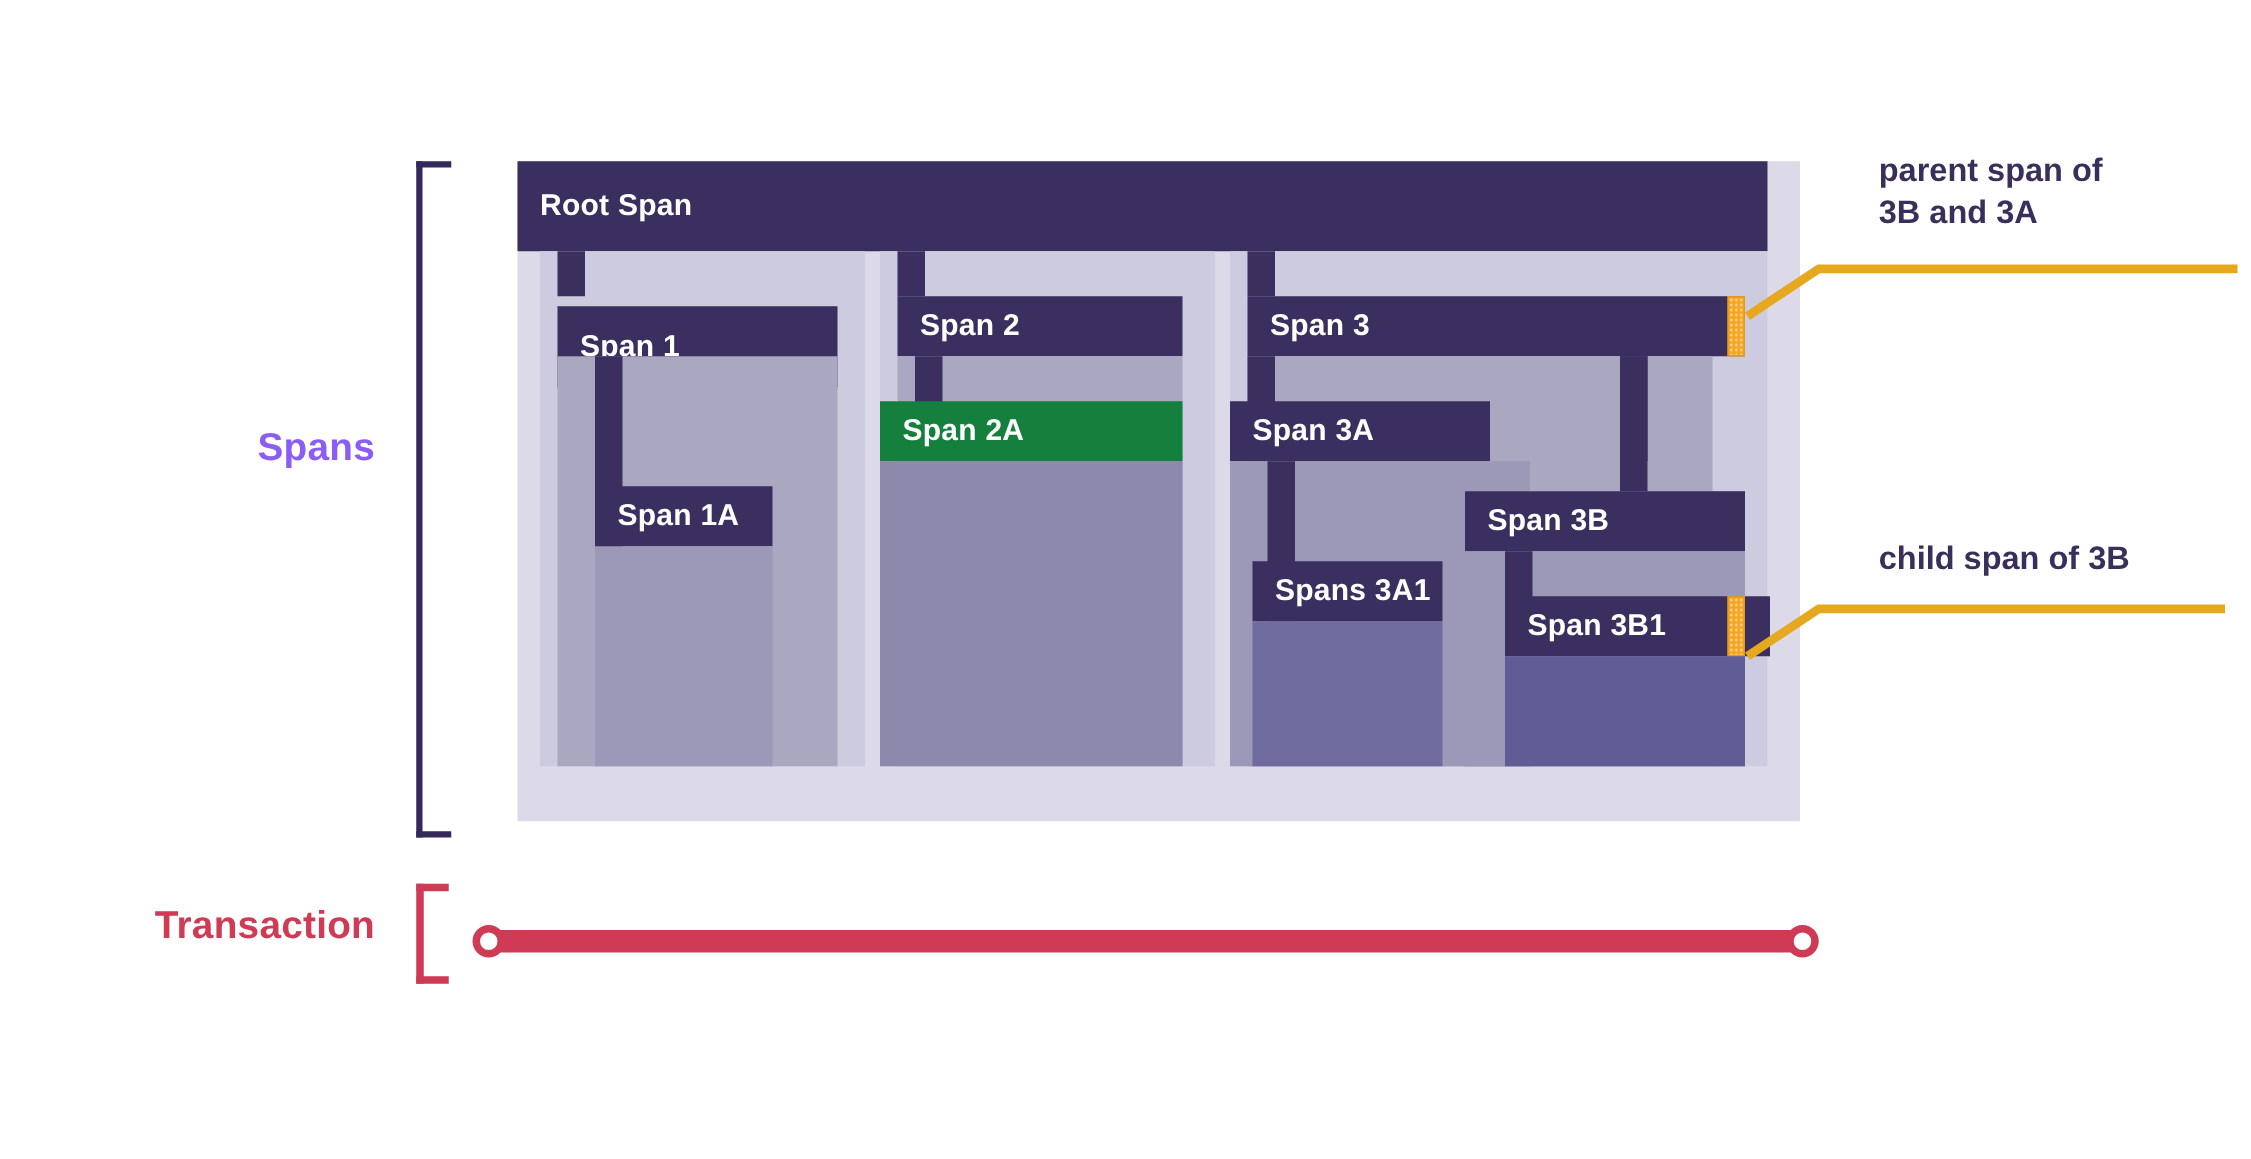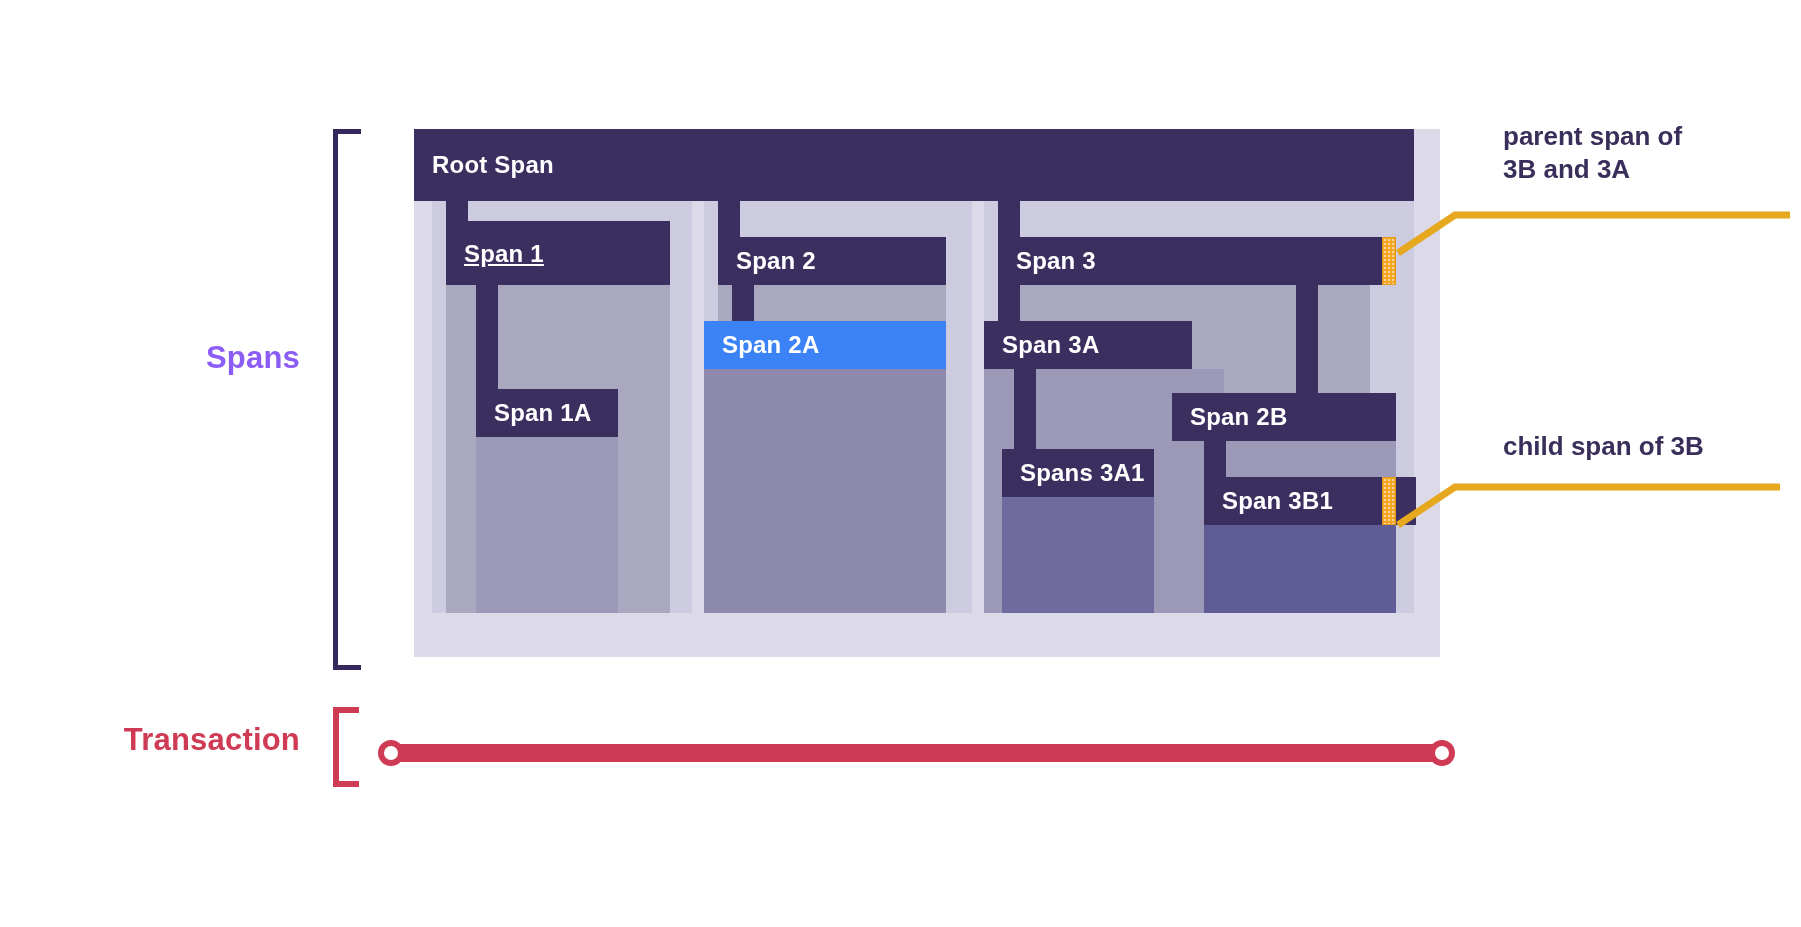--- a/index.html
+++ b/index.html
@@ -83,21 +83,21 @@
     background: #3a2f5f;
     color: #ffffff;
     font-size: 24px;
     font-weight: bold;
     display: flex;
     align-items: center;
     padding-left: 18px;
     letter-spacing: .2px;
     white-space: nowrap;
   }
-  .bar.darker { background: #3b82f6; }
+  .bar.darker { background: #15803d; }
 
   
   .stem { position: absolute; background: #3a2f5f; }
 
   
   .hl {
     position: absolute;
     background: #f5a623;
     background-image:
       radial-gradient(circle, rgba(255,255,255,.55) 0.9px, transparent 1.1px);
@@ -151,21 +151,21 @@
   <div id="spans-canvas">
 
     <div id="canvas-frame"></div>
 
     <div class="bar blk" id="root-span" style="left:0px; top:0px; width:1000px; height:72px;">Root Span</div>
 
     <div class="blk t-l1" style="left:18px; top:72px; width:260px; height:412px;"></div>
 
     <div class="stem" style="left:32px; top:72px; width:22px; height:36px;"></div>
     <div class="bar blk" id="span-1" style="left:32px; top:72px; width:224px; height:0px;"></div>
-    <div class="bar blk" style="left:32px; top:92px; width:224px; height:65px;text-decoration:underline;">Span 1</div>
+    <div class="bar blk" style="left:32px; top:116px; width:224px; height:65px;text-decoration:underline;">Span 1</div>
 
     <div class="blk t-l2" style="left:32px; top:156px; width:224px; height:328px;"></div>
 
     <div class="stem" style="left:62px; top:156px; width:22px; height:160px;"></div>
     <div class="bar blk" style="left:62px; top:262px; width:0px; height:0px;"></div>
     <div class="bar blk" style="left:62px; top:260px; width:142px; height:48px;">Span 1A</div>
     <div class="blk t-l3" style="left:62px; top:308px; width:142px; height:176px;"></div>
 
     <div class="blk t-l1" style="left:290px; top:72px; width:268px; height:412px;"></div>
     <div class="stem" style="left:304px; top:72px; width:22px; height:36px;"></div>
@@ -188,21 +188,21 @@
     <div class="blk t-l3" style="left:570px; top:240px; width:240px; height:244px;"></div>
 
     <div class="stem" style="left:600px; top:240px; width:22px; height:128px;"></div>
     <div class="bar blk" style="left:588px; top:320px; width:152px; height:48px;">Spans 3A1</div>
     <div class="blk t-l5" style="left:588px; top:368px; width:152px; height:116px;"></div>
 
     <div class="stem" style="left:882px; top:156px; width:22px; height:84px;"></div>
     <div class="stem" style="left:882px; top:156px; width:22px; height:284px;"></div>
 
     <div class="blk t-l2" style="left:758px; top:264px; width:224px; height:220px;"></div>
-    <div class="bar blk" style="left:758px; top:264px; width:224px; height:48px;">Span 2B</div>
+    <div class="bar blk" style="left:758px; top:264px; width:224px; height:48px;">Span 3B</div>
     <div class="blk t-l3" style="left:758px; top:312px; width:224px; height:172px;"></div>
 
     <div class="stem" style="left:790px; top:312px; width:22px; height:44px;"></div>
     <div class="bar blk" style="left:790px; top:348px; width:212px; height:48px;">Span 3B1</div>
     <div class="hl" style="left:968px; top:348px; width:14px; height:48px;"></div>
     <div class="blk t-l6" style="left:790px; top:396px; width:192px; height:88px;"></div>
 
   </div>
 
   <svg class="leader">

